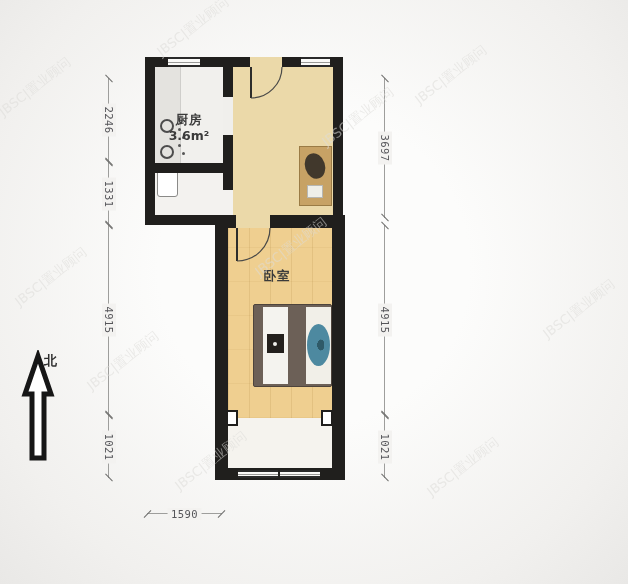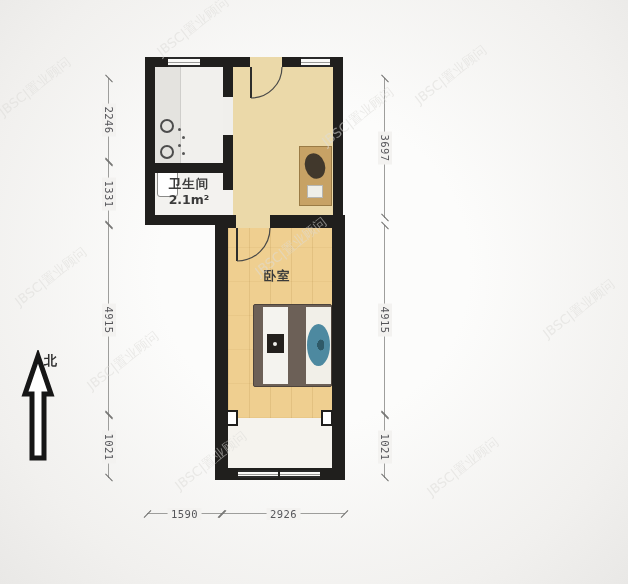--- a/index.html
+++ b/index.html
@@ -118,23 +118,23 @@
   <div class="gap" style="left:226px;top:410px;width:12px;height:16px;background:#fff;border:2px solid #1f1e1c;box-sizing:border-box;z-index:4;"></div>
   <div class="gap" style="left:321px;top:410px;width:12px;height:16px;background:#fff;border:2px solid #1f1e1c;box-sizing:border-box;z-index:4;"></div>
 
   <svg id="door-svg" width="628" height="584" viewBox="0 0 628 584">
     <path d="M251,67 L251,98" stroke="#2d2d2b" stroke-width="2" fill="none"></path>
     <path d="M282,67 A31,31 0 0 1 251,98" stroke="#4a4a48" stroke-width="1.2" fill="none"></path>
     <path d="M237,228 L237,261" stroke="#2d2d2b" stroke-width="2" fill="none"></path>
     <path d="M270,228 A33,33 0 0 1 237,261" stroke="#4a4a48" stroke-width="1.2" fill="none"></path>
   </svg>
 
-  <div class="room-label" style="left:152px;top:176px;width:74px;">
-    <div>卫生间</div>
-    <div class="area">2.1m²</div>
+  <div class="room-label" style="left:157px;top:112px;width:64px;">
+    <div>厨房</div>
+    <div class="area">3.6m²</div>
   </div>
   <div class="room-label" style="left:237px;top:268px;width:80px;">
     <div>卧室</div>
   </div>
 
   <div class="vdim" style="left:100px;top:78px;height:84px;">
     <div class="line"></div>
       <div class="t top"></div>
       <div class="t bot"></div>
     <span class="lbl">2246</span>
@@ -176,25 +176,19 @@
       <div class="t bot"></div>
     <span class="lbl">1021</span>
   </div>
 
   <div class="hdim" style="left:147px;top:505px;width:75px;">
     <div class="line"></div>
       <div class="t l"></div>
       <div class="t r"></div>
     <span class="lbl">1590</span>
   </div>
-  <div class="hdim" style="left:222px;top:505px;width:123px;">
-    <div class="line"></div>
-      <div class="t l"></div>
-      <div class="t r"></div>
-    <span class="lbl">2926</span>
-  </div>
 
   <svg class="abs" style="left:18px;top:350px;z-index:2;" width="40" height="118" viewBox="0 0 40 118">
     <path d="M20,6 L33,44 L26,44 L26,108 L14,108 L14,44 L7,44 Z" fill="#ffffff" stroke="#161616" stroke-width="5" stroke-linejoin="miter"></path>
   </svg>
   <div id="compass-label">北</div>
 
 </div>
 
 </body></html>

